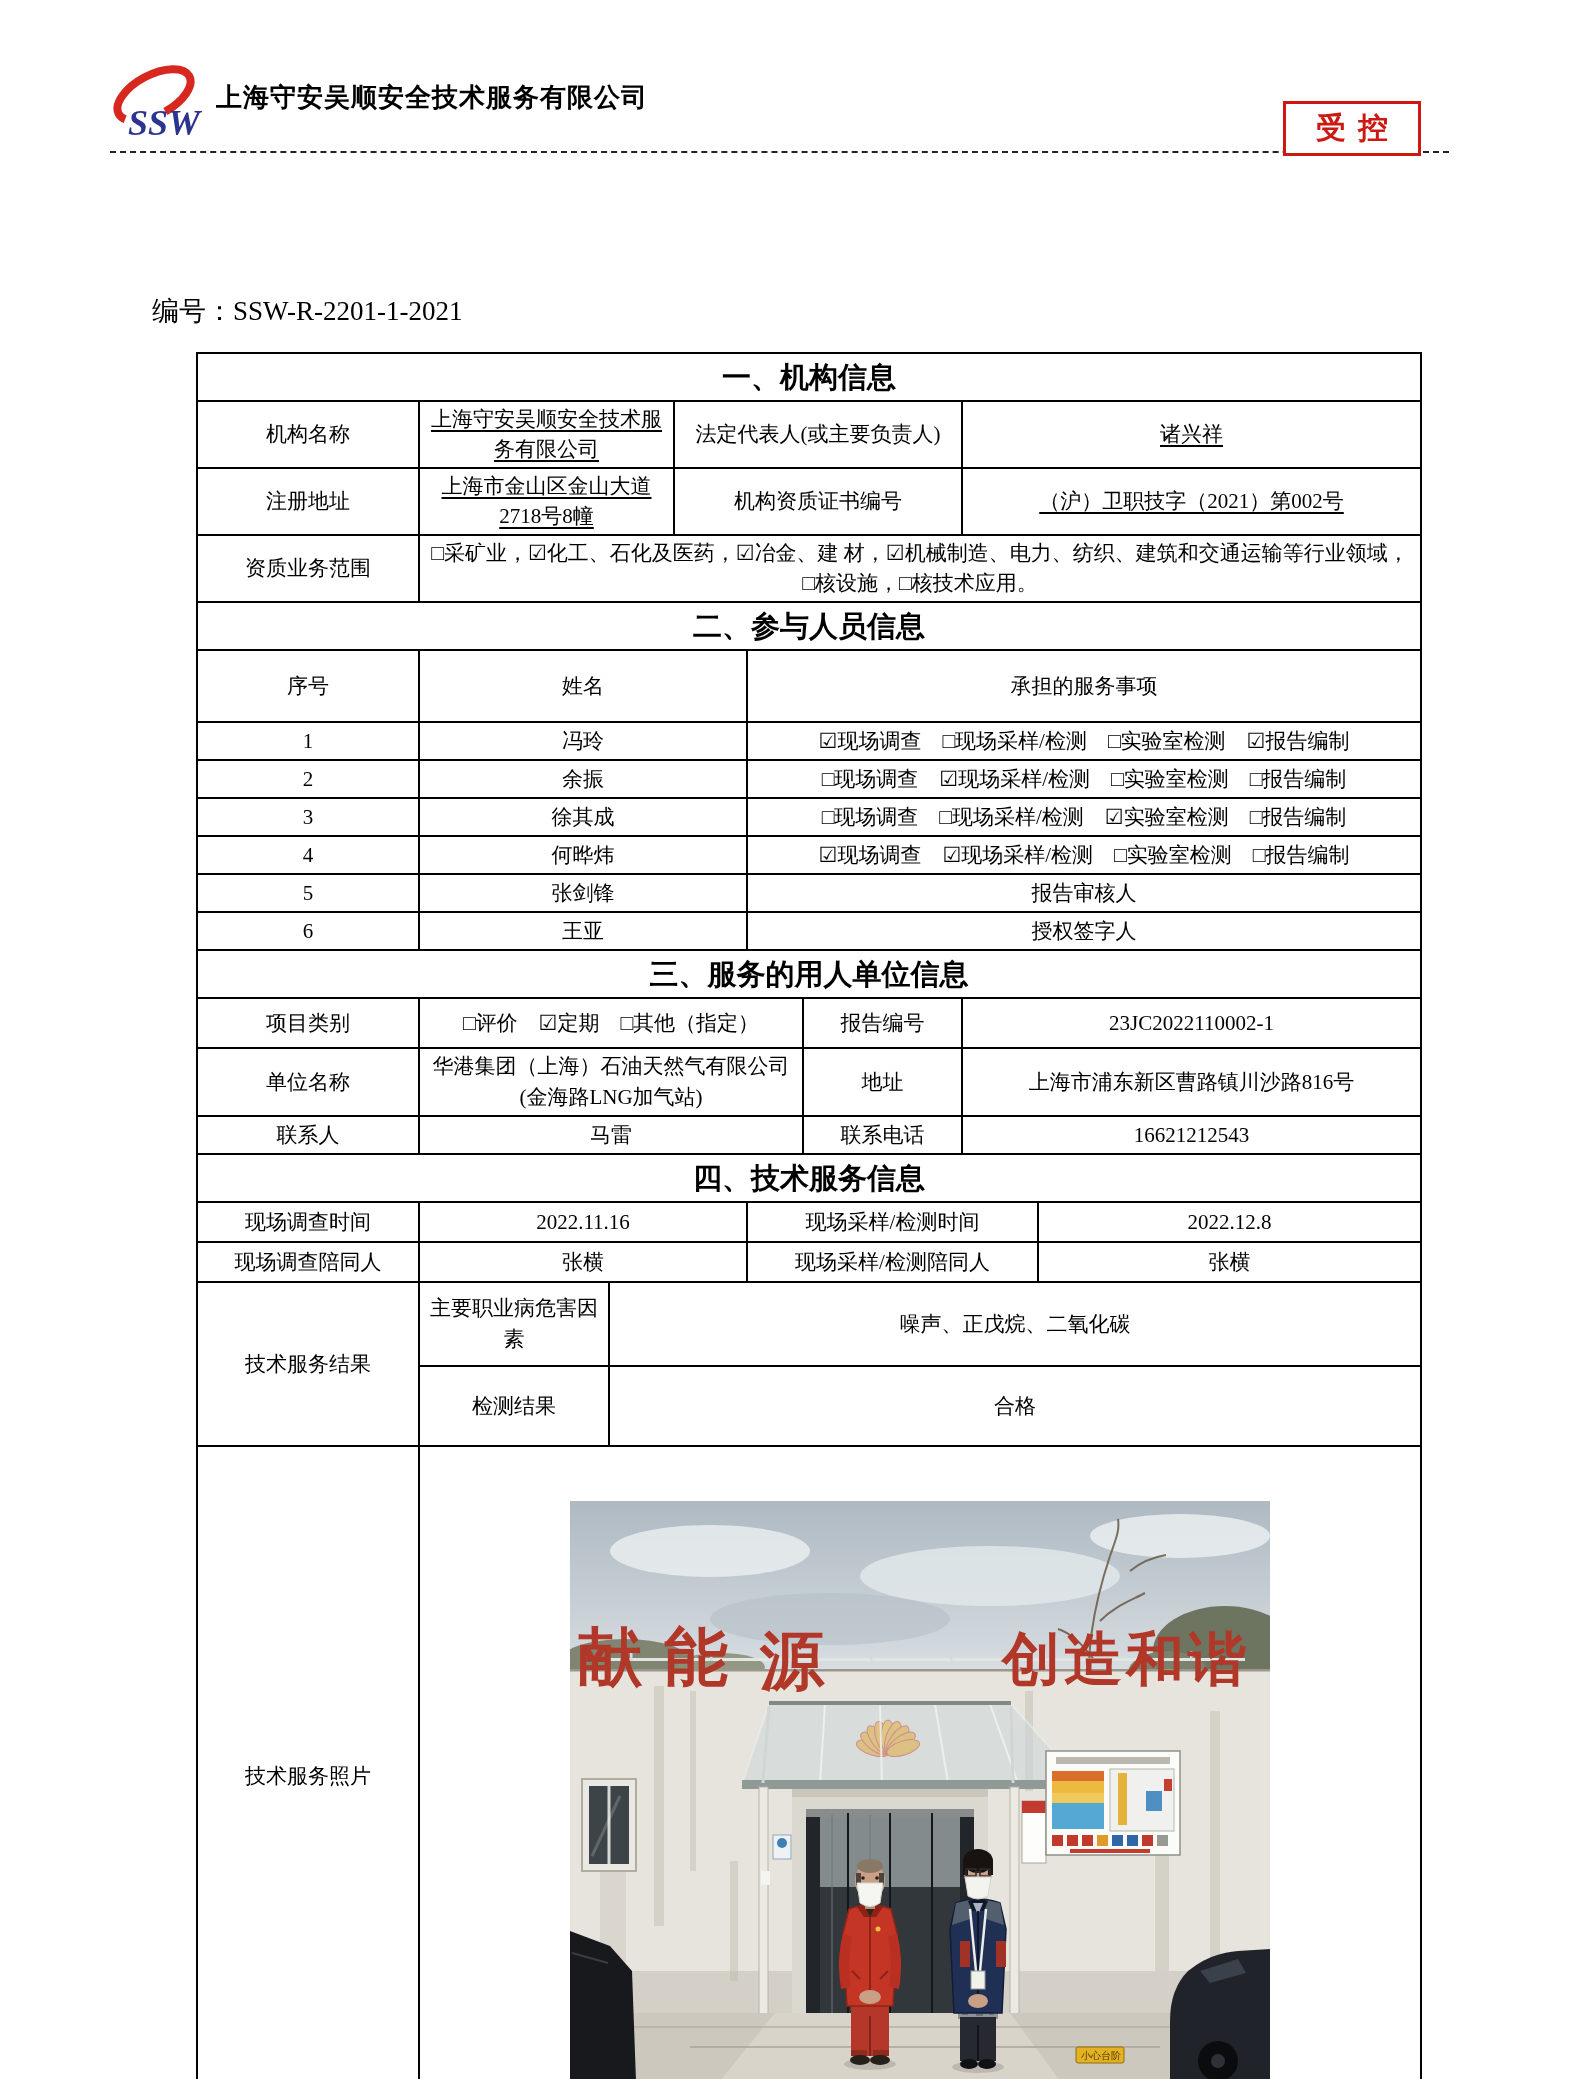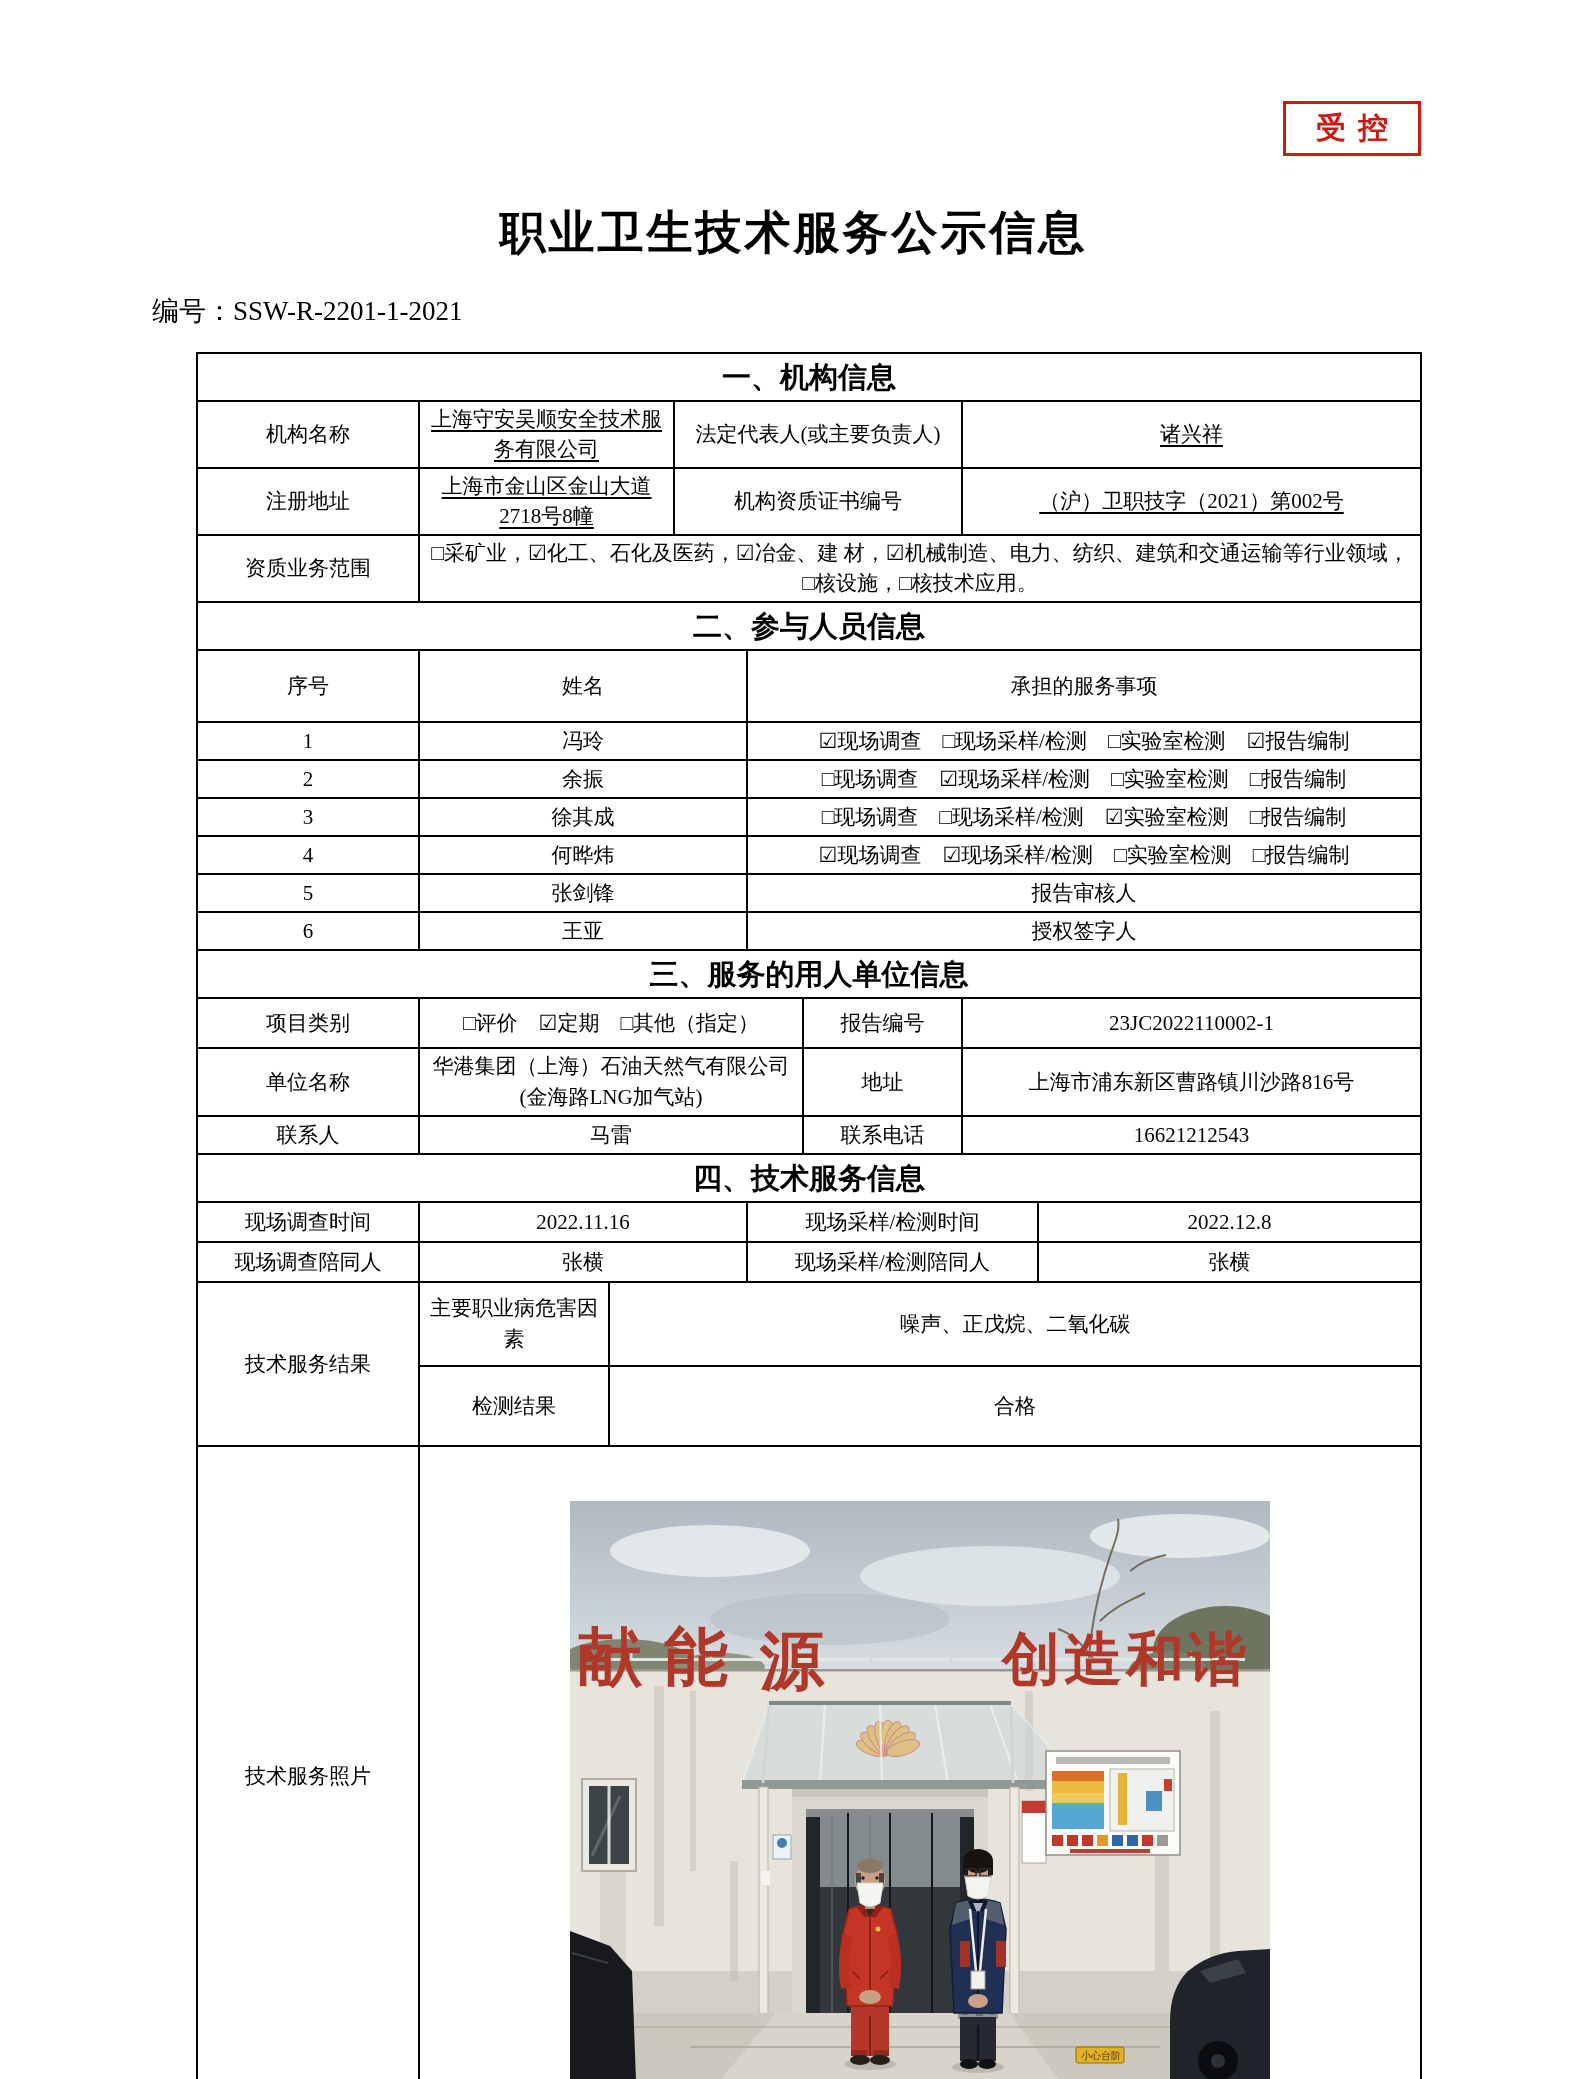--- a/index.html
+++ b/index.html
@@ -47,23 +47,31 @@
   .leftcell { text-align:left; padding-left:16px; }
   .photo-cell { vertical-align:top; padding:0; }
   .photo-box { width:700px; height:580px; margin:30px auto 0; }
   .photo-box svg { display:block; width:700px; height:580px; }
 </style>
 </head>
 <body>
 
 <div class="page">
 
+  <div class="hdr">
+    <div class="hdr-inner">
+      <svg width="96" height="90" viewBox="0 0 96 90">
+        <ellipse cx="42" cy="38" rx="40" ry="20" fill="none" stroke="#d6281e" stroke-width="8" transform="rotate(-28 42 38)" stroke-dasharray="158 42" stroke-dashoffset="-88"></ellipse>
+        <text x="16" y="78" font-size="36" font-style="italic" font-weight="bold" fill="#2b3590" font-family="Liberation Serif, serif">SSW</text>
+      </svg>
+      <div class="company">上海守安吴顺安全技术服务有限公司</div>
+    </div>
+  </div>
   <div class="stamp">受控</div>
 
-  <div class="title">职业卫生技术服务公示信息</div>
   <div class="docno">编号：SSW-R-2201-1-2021</div>
 
   <table class="main">
     <colgroup>
       <col style="width:222px">
         <col style="width:190px">
         <col style="width:65px">
         <col style="width:73px">
       <col style="width:56px">
         <col style="width:159px">

